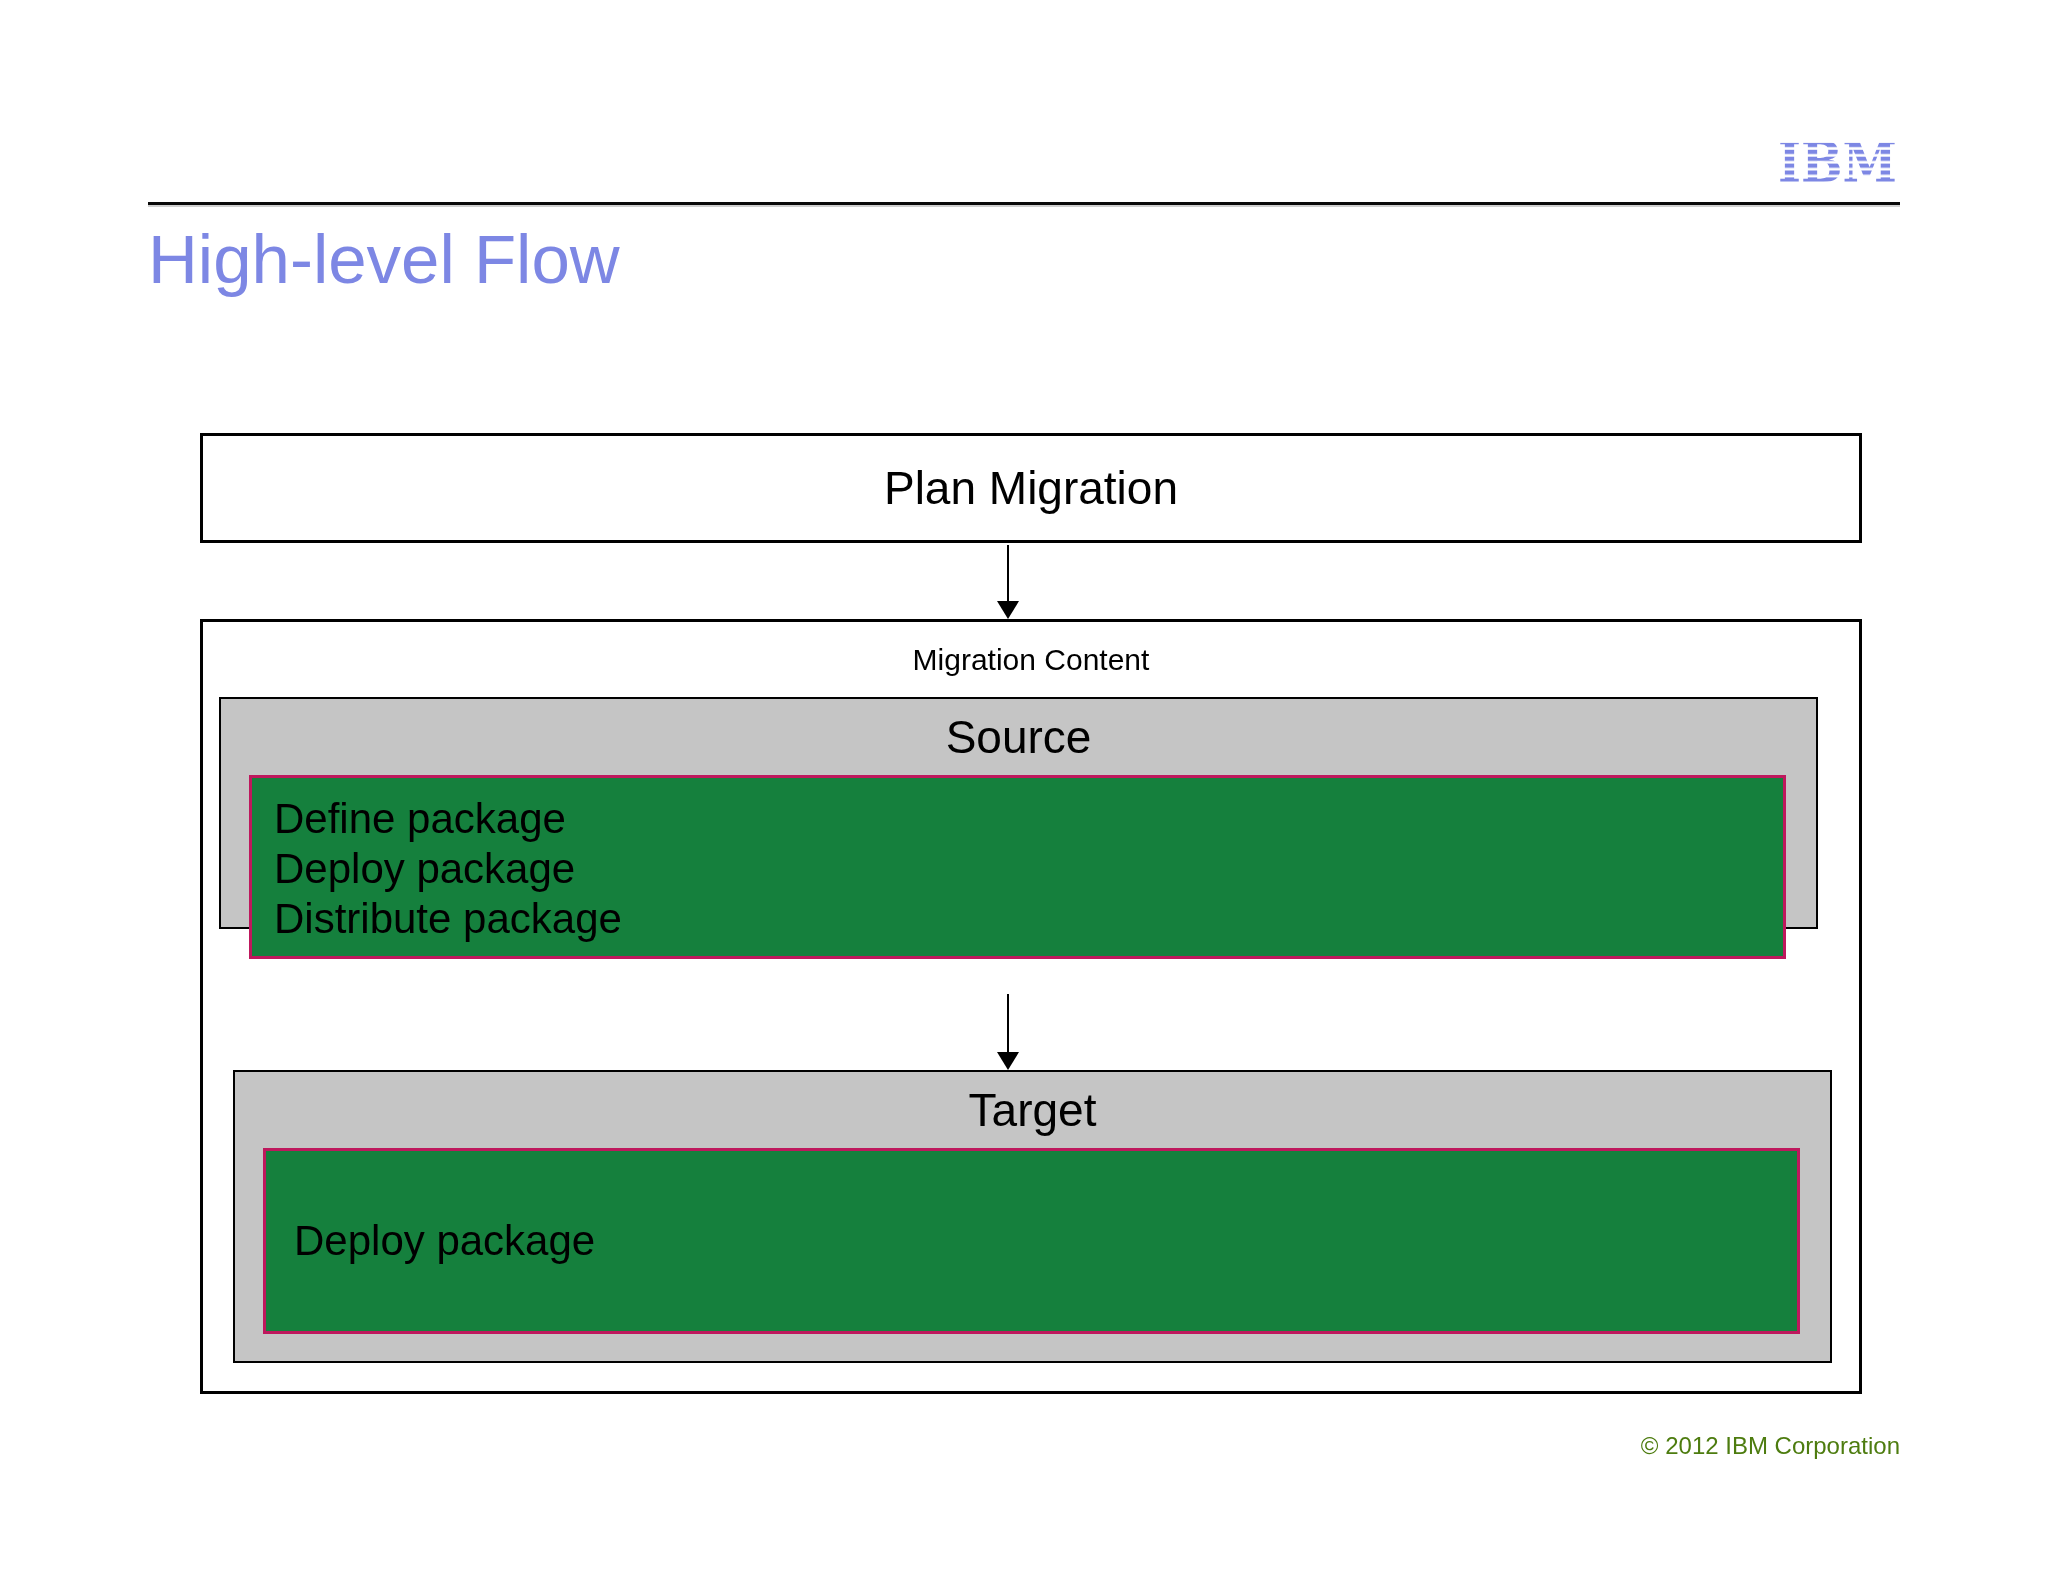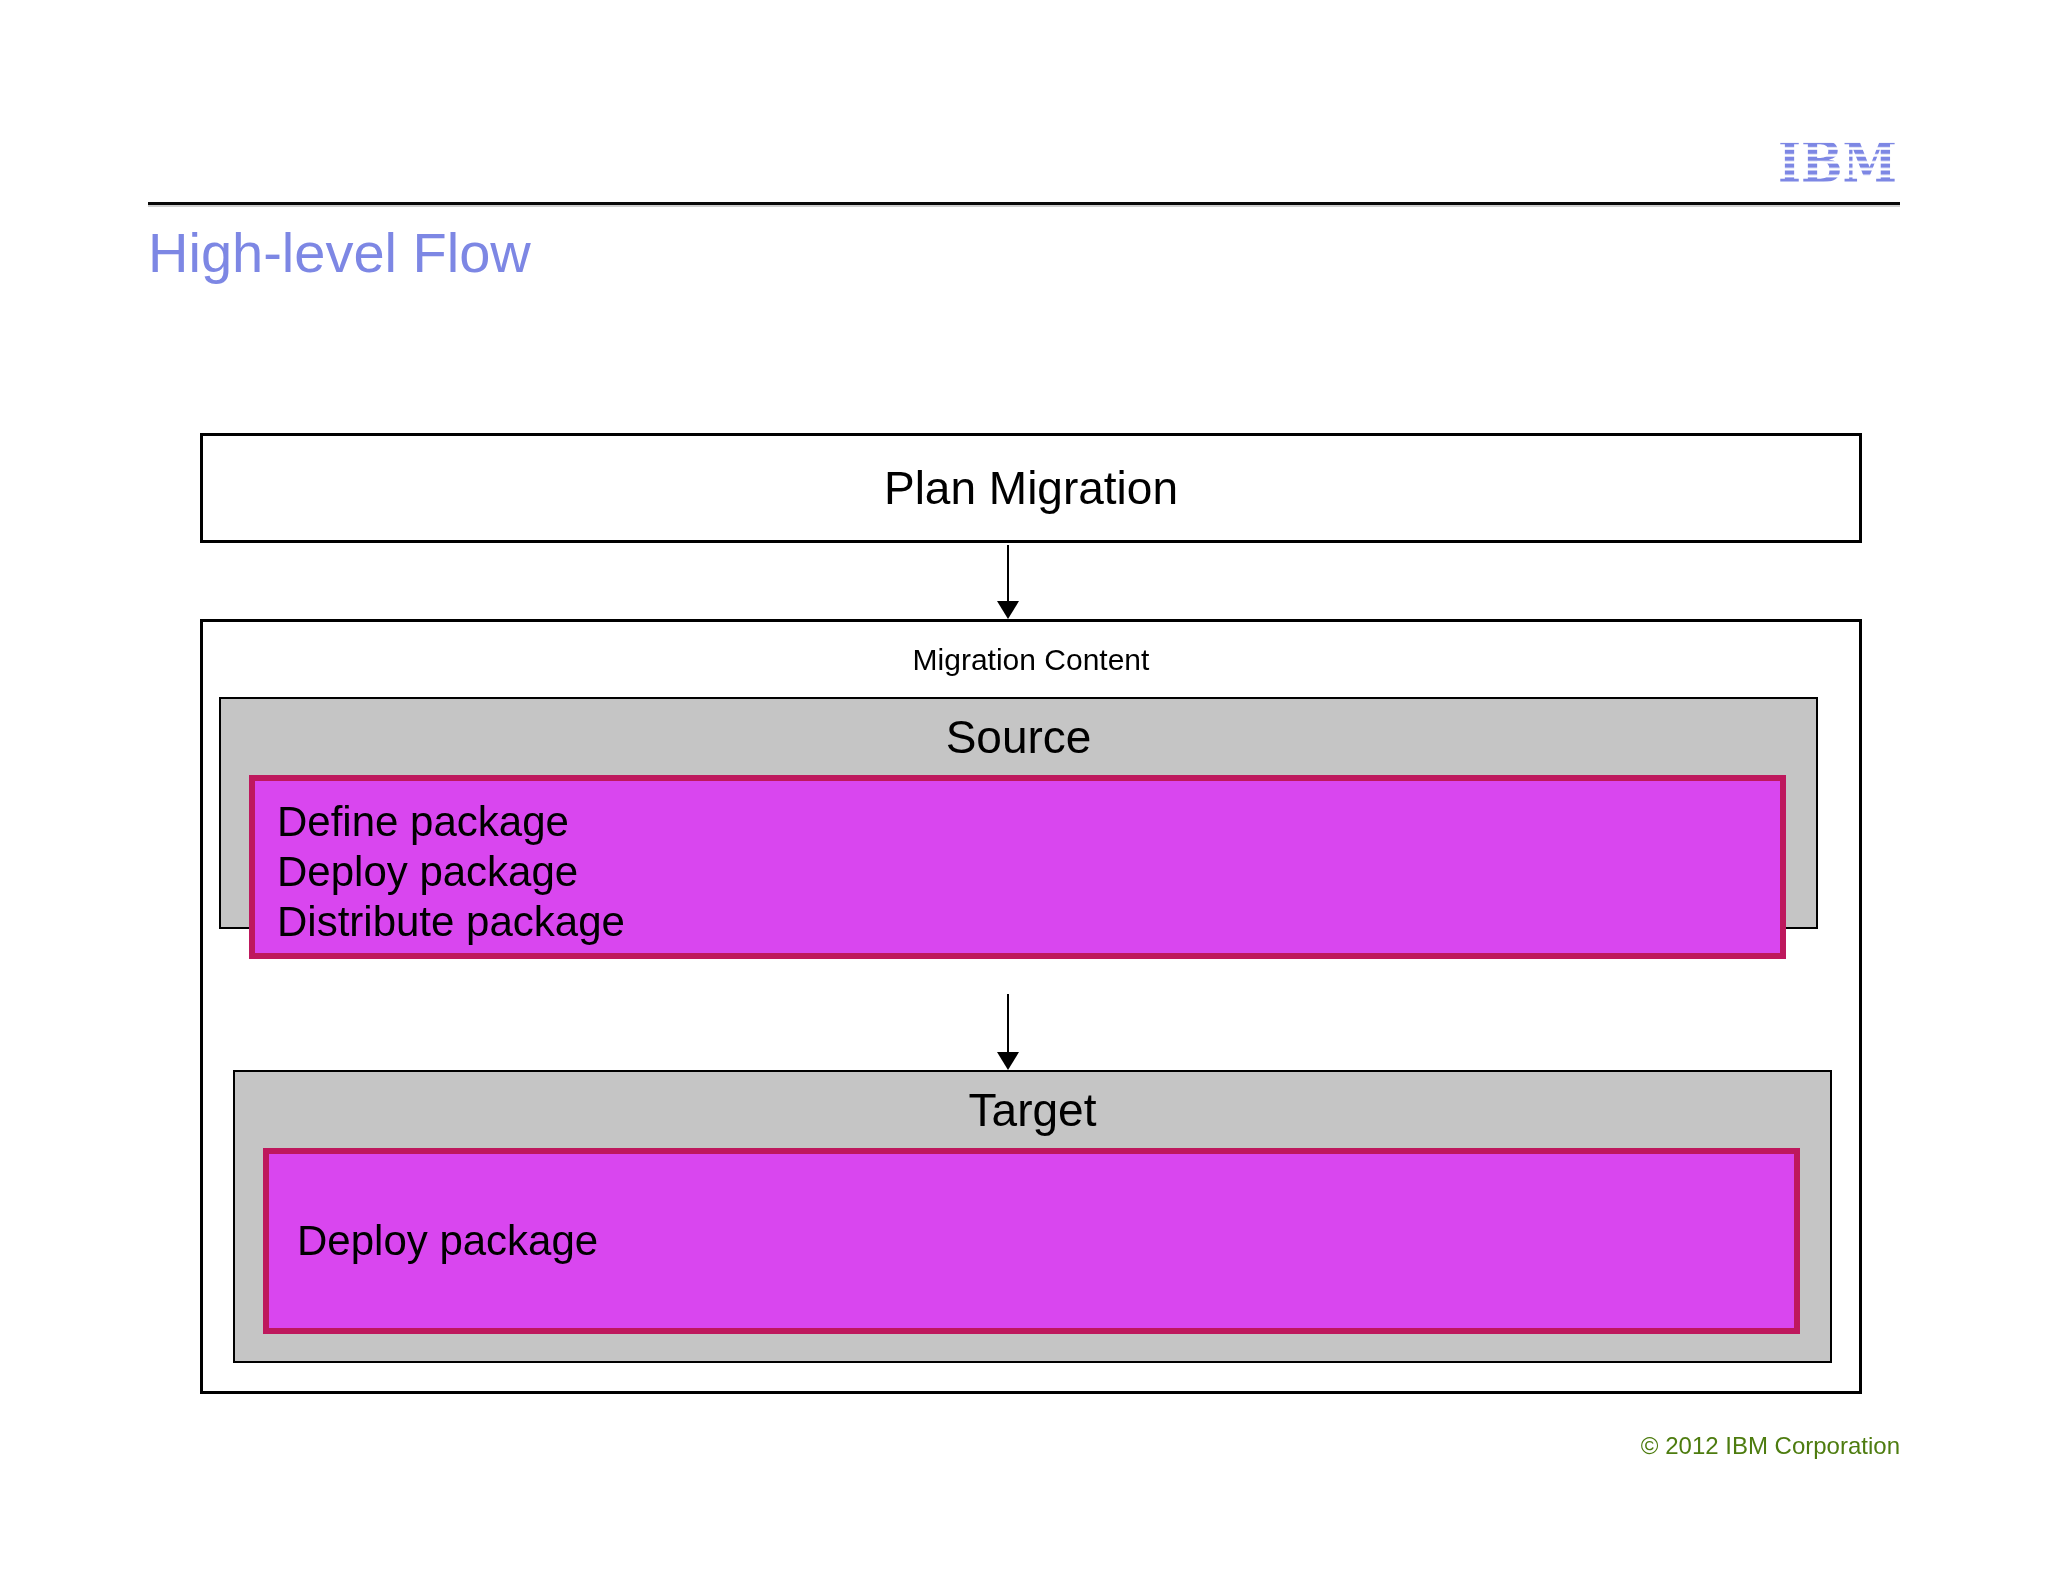--- a/index.html
+++ b/index.html
@@ -32,21 +32,21 @@
     width: 1752px;
     height: 3px;
     background: #0a0a0a;
     box-shadow: 0 2px 0 rgba(120,120,120,0.35);
   }
   .page-title {
     position: absolute;
     left: 148px;
     top: 222px;
     margin: 0;
-    font-size: 56px;
+    font-size: 69px;
     font-weight: 400;
     line-height: 1.1;
     color: #7d87e4;
     white-space: nowrap;
   }
 
   
   .flow-box {
     position: absolute;
     box-sizing: border-box;
@@ -106,22 +106,22 @@
     width: 100%;
     height: 76px;
     display: flex;
     align-items: center;
     justify-content: center;
     font-size: 46px;
   }
   .inner-white-box {
     position: absolute;
     box-sizing: border-box;
-    border: 6px solid #be185d;
-    background: #d946ef;
+    border: 3px solid #be185d;
+    background: #15803d;
   }
   .source-inner {
     left: 28px;
     top: 76px;
     width: 1537px;
     height: 184px;
     padding: 16px 20px 0 22px;
     font-size: 42px;
     line-height: 50px;
   }

